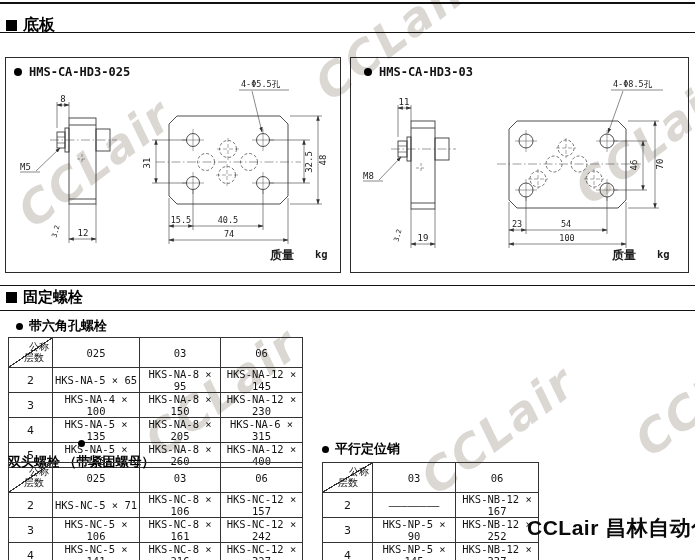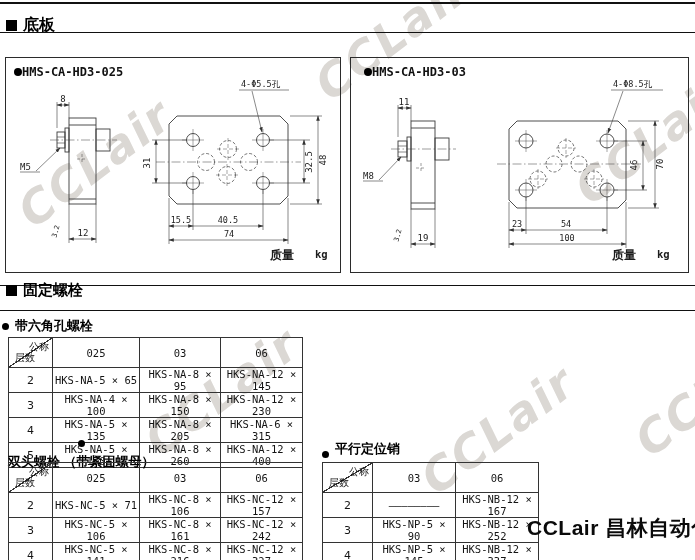--- a/index.html
+++ b/index.html
@@ -7,39 +7,39 @@
         font-family:"Liberation Sans","DejaVu Sans",sans-serif;color:#1a1a1a;}
   .wm-layer{position:absolute;inset:0;z-index:0;pointer-events:none;}
   .wm{position:absolute;transform:translate(-50%,-50%) rotate(-37deg);
       font-family:"DejaVu Sans",sans-serif;font-weight:bold;font-style:italic;
       font-size:46px;letter-spacing:2px;color:#dbd8d4;white-space:nowrap;}
   .layer{position:absolute;inset:0;z-index:1;}
   .rule{position:absolute;left:0;width:695px;background:#111;}
   .h1{position:absolute;display:flex;align-items:center;gap:6px;font-weight:bold;color:#000;}
   .sq{width:11px;height:11px;background:#000;flex:0 0 auto;}
   .box{position:absolute;border:1px solid #2b2b2b;background:transparent;}
-  .draw-title{position:absolute;display:flex;align-items:center;
+  .draw-title{position:absolute;display:flex;align-items:center;gap:7px;
       font-family:"DejaVu Sans Mono","Liberation Mono",monospace;font-weight:bold;font-size:12px;color:#111;}
   .dot{width:8px;height:8px;border-radius:50%;background:#000;flex:0 0 auto;}
   .b-title{position:absolute;display:flex;align-items:center;gap:6px;font-weight:bold;font-size:13px;color:#000;}
   .b-title .dot{width:7px;height:7px;}
   svg{position:absolute;left:0;top:0;}
   svg text{font-family:"DejaVu Sans Mono","Liberation Mono",monospace;fill:#1c1c1c;}
   .tbl{position:absolute;border-collapse:collapse;table-layout:fixed;background:transparent;}
   .tbl th,.tbl td{border:1px solid #333;text-align:center;vertical-align:middle;padding:0;
       font-family:"DejaVu Sans Mono","Liberation Mono",monospace;font-size:10.5px;color:#141414;font-weight:normal;}
   .tbl .hdr{height:30px;font-size:11.5px;padding-left:30px;}
   .tbl .r17 td{height:16px;}
   .tbl .r16 td{height:15px;}
   .tbl .lvl{font-family:"DejaVu Sans","Liberation Sans",sans-serif;font-size:11px;}
   .diag{position:relative;}
   .diag::before{content:"";position:absolute;inset:0;
       background:linear-gradient(to bottom right,transparent calc(50% - .6px),#333 calc(50% - .6px),#333 calc(50% + .6px),transparent calc(50% + .6px));}
   .diag .t{position:absolute;top:2px;right:3px;font-size:10px;font-family:"Liberation Sans",sans-serif;}
-  .diag .b{position:absolute;bottom:2px;left:6px;font-size:10px;font-family:Liberation Serif, serif;}
+  .diag .b{position:absolute;bottom:2px;left:15px;font-size:10px;font-family:Liberation Serif, serif;}
   .logo{position:absolute;left:527px;top:514px;z-index:3;font-weight:bold;font-size:21px;color:#0a0a0a;
       font-family:"Liberation Sans","DejaVu Sans",sans-serif;letter-spacing:0.5px;white-space:nowrap;}
   .mass{font-family:"Liberation Sans",sans-serif;font-weight:bold;}
 </style>
 </head>
 <body>
 
 <div class="page">
 
   <div class="wm-layer">
@@ -255,27 +255,27 @@
         <text x="166" y="169" font-size="8.5" text-anchor="middle">23</text>
         <text x="215" y="169" font-size="8.5" text-anchor="middle">54</text>
         <text x="216" y="183" font-size="8.5" text-anchor="middle">100</text>
         <text x="262" y="29" font-size="8.5">4-Φ8.5孔</text>
         <text x="261" y="201" font-size="12" style="font-family:'Liberation Sans',sans-serif;font-weight:bold;">质量</text>
         <text x="306" y="200" font-size="10.5" font-weight="bold">kg</text>
       </svg>
     </div>
 
     <div class="rule" style="top:285px;height:1px;"></div>
-    <div class="h1" style="left:6px;top:281px;font-size:15px;">
+    <div class="h1" style="left:6px;top:288px;font-size:15px;">
       <span class="sq"></span>
       <span>固定螺栓</span>
     </div>
     <div class="rule" style="top:310px;height:1px;"></div>
 
-    <div class="b-title" style="left:2px;top:317px;">
+    <div class="b-title" style="left:16px;top:317px;">
       <span class="dot"></span>
       <span>带六角孔螺栓</span>
     </div>
     <table class="tbl" style="left:8px;top:337px;width:294px;">
       <colgroup>
           <col style="width:44px">
           <col style="width:87px">
           <col style="width:81px">
           <col style="width:82px">
         </colgroup>
@@ -352,21 +352,21 @@
       <tr class="r16">
         <td class="lvl">4</td>
         <td>HKS-NC-5 × 141</td>
         <td>HKS-NC-8 × 216</td>
         <td>HKS-NC-12 × 327</td>
       </tr>
 
     </tbody>
       </table>
 
-    <div class="b-title" style="left:322px;top:440px;align-items:flex-end;">
+    <div class="b-title" style="left:322px;top:440px;">
       <span class="dot"></span>
       <span>平行定位销</span>
     </div>
     <table class="tbl" style="left:322px;top:462px;width:216px;">
       <colgroup>
           <col style="width:50px">
           <col style="width:83px">
           <col style="width:83px">
         </colgroup>
       <tbody>

